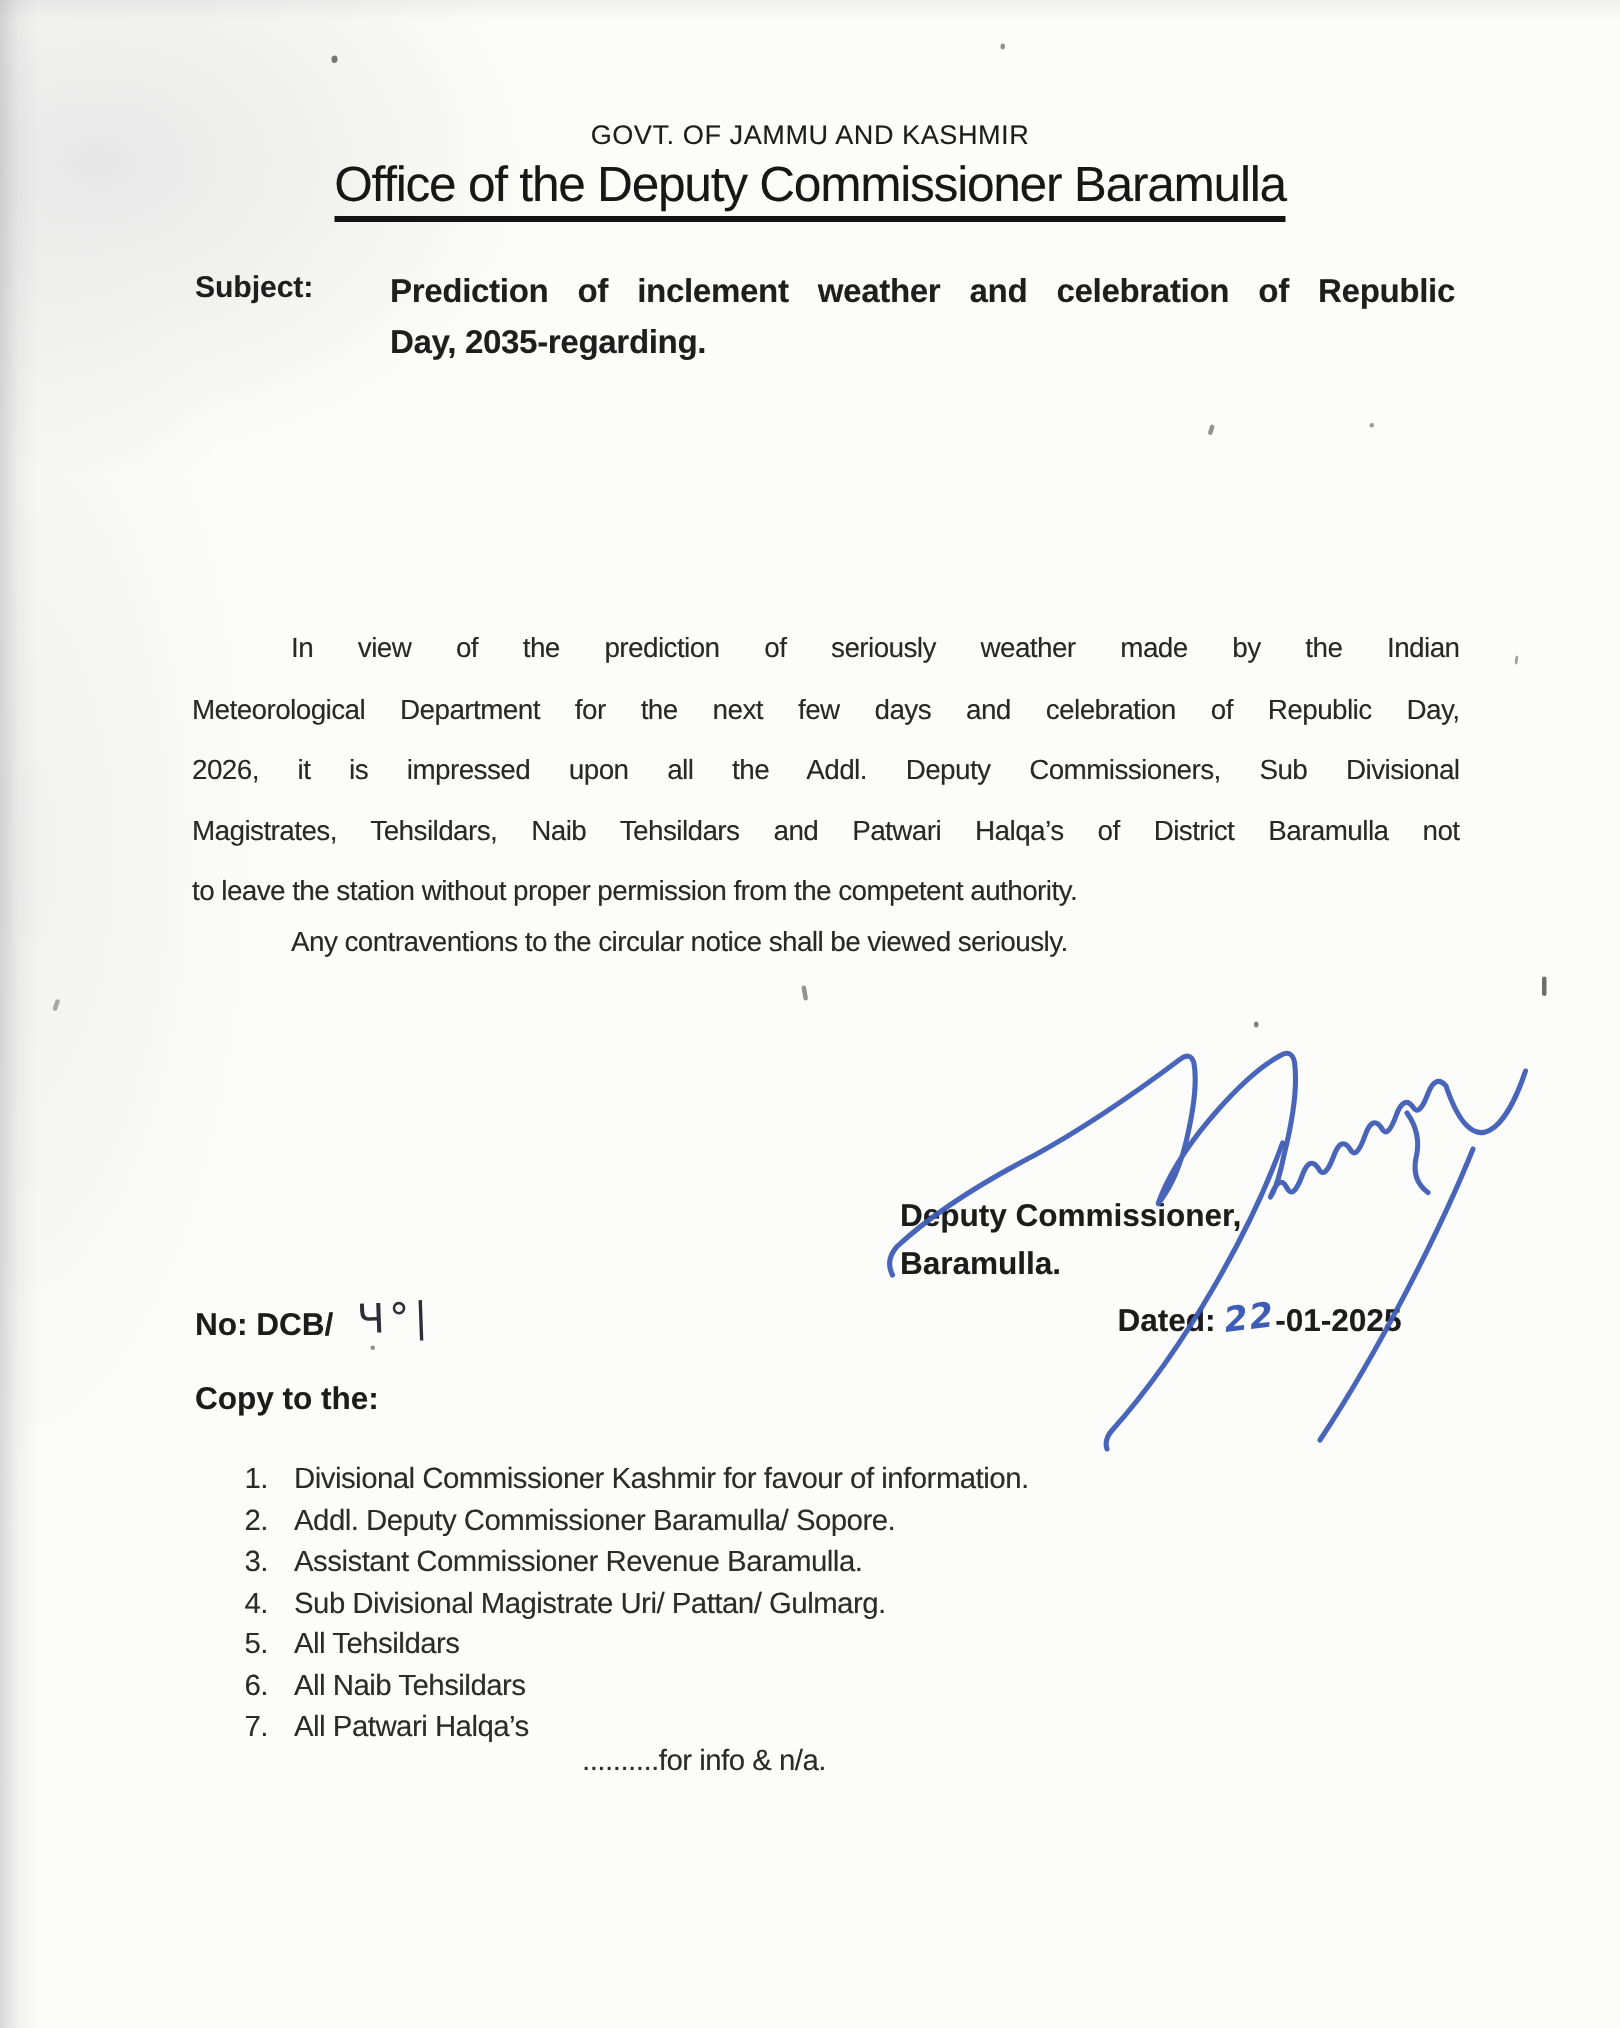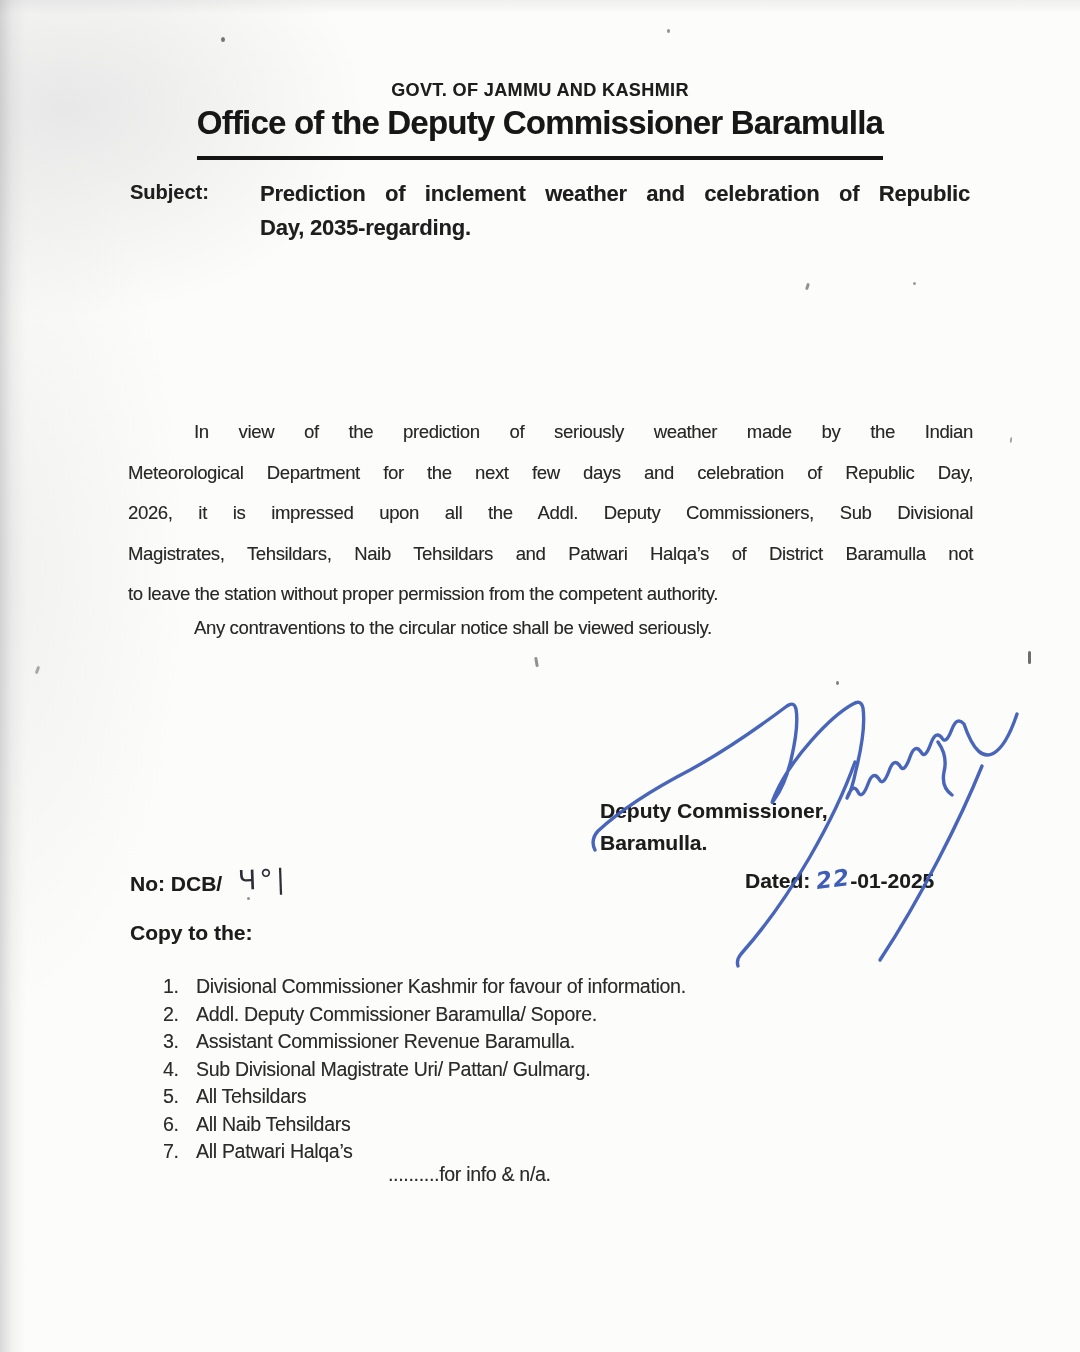--- a/index.html
+++ b/index.html
@@ -14,26 +14,26 @@
       radial-gradient(ellipse 430px 300px at 6% 8%, rgba(150,150,158,0.20), transparent 70%),
       radial-gradient(ellipse 260px 620px at 0% 42%, rgba(160,160,168,0.12), transparent 72%),
       linear-gradient(90deg, rgba(110,110,118,0.25) 0px, rgba(110,110,118,0.07) 12px, rgba(110,110,118,0.0) 26px),
       linear-gradient(180deg, rgba(130,130,138,0.10) 0px, rgba(130,130,138,0.0) 14px),
       #fcfcfa;
   }
   .txt{ text-shadow:0.2px 0.2px 0.4px rgba(20,20,20,0.35); }
 
   .gov-line{
     position:absolute; top:80px; left:0; width:1080px; text-align:center;
-    font-size:18px; font-weight:bold; letter-spacing:0.4px; color:#1d1d1d;
+    font-size:18px; font-weight:normal; letter-spacing:0.4px; color:#1d1d1d;
   }
   .office-title{ position:absolute; top:104px; left:0; width:1080px; text-align:center; }
   .office-title span{
-    font-size:33px; font-weight:bold; letter-spacing:-0.8px; color:#171717;
-    border-bottom:4px solid #141414; padding-bottom:14px; display:inline-block;
+    font-size:33px; font-weight:normal; letter-spacing:-0.8px; color:#171717;
+    border-bottom:4px solid #141414; padding-bottom:2px; display:inline-block;
   }
 
   .subject-row{ position:absolute; top:181px; left:130px; width:840px; display:flex; }
   .subject-label{ width:130px; font-size:20px; font-weight:bold; color:#1e1e1e; flex:0 0 130px; }
   .subject-text{ flex:1; font-size:22px; font-weight:bold; color:#1e1e1e; line-height:34px; letter-spacing:-0.2px; margin-top:-4px;}
   .subject-text .j{ text-align:justify; text-align-last:justify; }
 
   .circular-heading{ position:absolute; top:320px; left:0; width:1080px; text-align:center; }
   .circular-heading span{
     font-size:23px; font-weight:bold; letter-spacing:1px; color:#161616;

